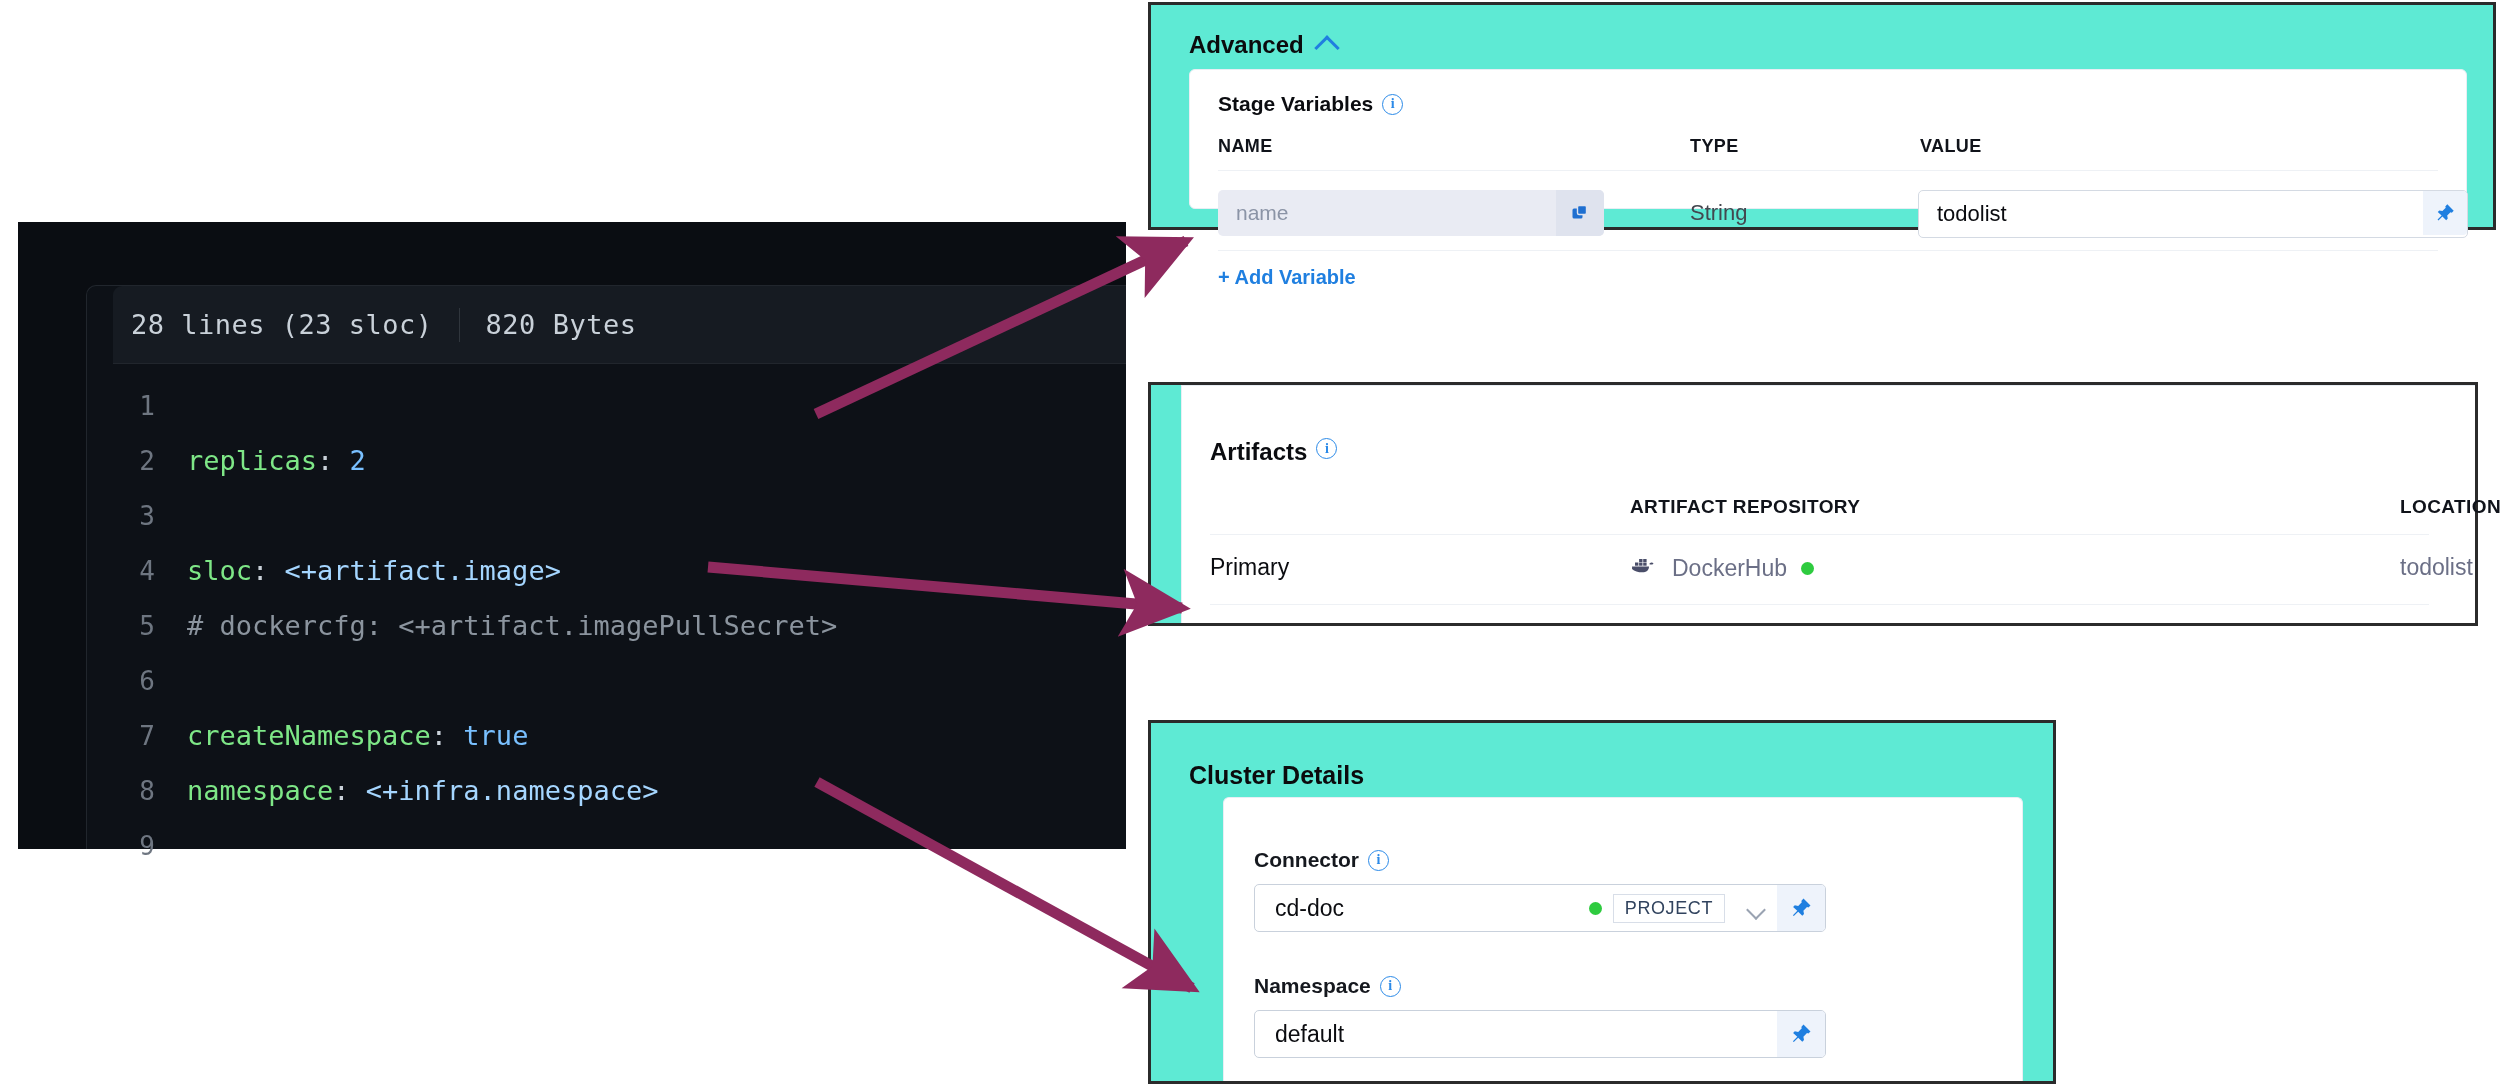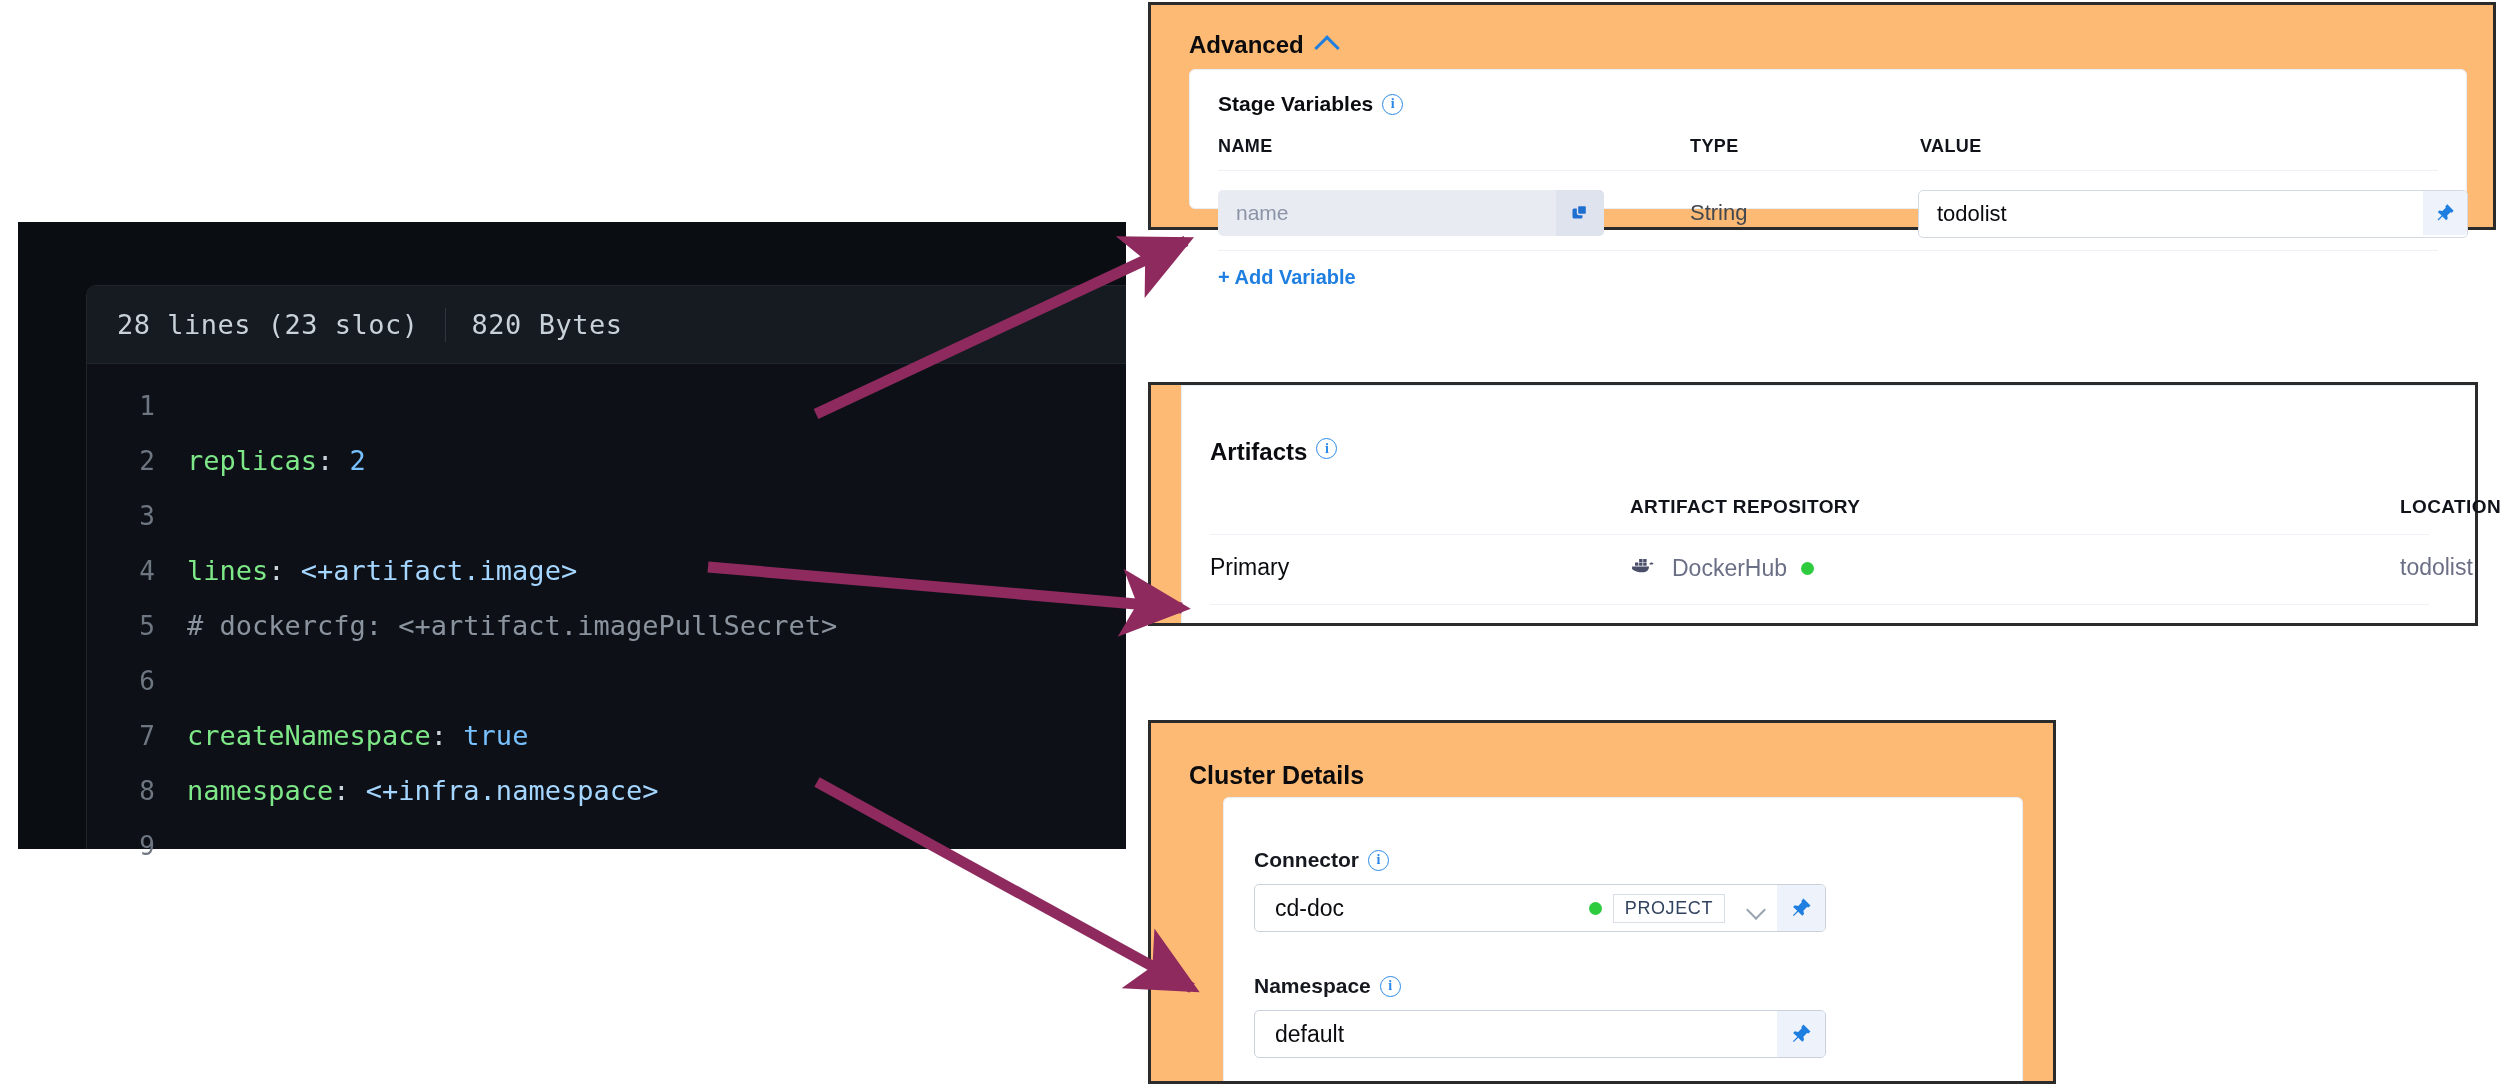--- a/index.html
+++ b/index.html
@@ -37,22 +37,23 @@
     border-top: 1px solid #21262d;
     box-sizing: border-box;
   }
   #code-header {
     height: 78px;
     background: #161b22;
     border-bottom: 1px solid #21262d;
     border-top-left-radius: 9px;
     display: flex;
     align-items: center;
-    padding-left: 30px;
-    box-sizing: border-box;
+    padding-left: 18px;
+    box-sizing: border-box;
+    margin-left: 26px;
   }
   .code-meta {
     font-family: "DejaVu Sans Mono", monospace;
     font-size: 27px;
     color: #c9d1d9;
     letter-spacing: 0.5px;
   }
   .code-meta-sep {
     width: 1px;
     height: 34px;
@@ -83,21 +84,21 @@
   .tok-key    { color: #7ee787; }
   .tok-punc   { color: #c9d1d9; }
   .tok-expr   { color: #a5d6ff; }
   .tok-num    { color: #79c0ff; }
   .tok-bool   { color: #79c0ff; }
   .tok-comment{ color: #8b949e; }
 
   
   .card {
     position: absolute;
-    background: #fdba74;
+    background: #5eead4;
     border: 3px solid #2b2b2b;
     box-sizing: border-box;
   }
   .inner-card {
     background: #ffffff;
     border: 1px solid #e8eef4;
     border-radius: 6px;
     box-sizing: border-box;
   }
 
@@ -306,21 +307,21 @@
     <div id="code-header">
       <span class="code-meta">28 lines (23 sloc)</span>
       <span class="code-meta-sep"></span>
       <span class="code-meta">820 Bytes</span>
     </div>
 
     <div id="code-body">
         <div class="code-line"><span class="ln">1</span></div>
         <div class="code-line"><span class="ln">2</span><span><span class="tok-key">replicas</span><span class="tok-punc">: </span><span class="tok-num">2</span></span></div>
         <div class="code-line"><span class="ln">3</span><span></span></div>
-        <div class="code-line"><span class="ln">4</span><span><span class="tok-key">lines</span><span class="tok-punc">: </span><span class="tok-expr">&lt;+artifact.image&gt;</span></span></div>
+        <div class="code-line"><span class="ln">4</span><span><span class="tok-key">sloc</span><span class="tok-punc">: </span><span class="tok-expr">&lt;+artifact.image&gt;</span></span></div>
         <div class="code-line"><span class="ln">5</span><span><span class="tok-comment"># dockercfg: &lt;+artifact.imagePullSecret&gt;</span></span></div>
         <div class="code-line"><span class="ln">6</span><span></span></div>
         <div class="code-line"><span class="ln">7</span><span><span class="tok-key">createNamespace</span><span class="tok-punc">: </span><span class="tok-bool">true</span></span></div>
         <div class="code-line"><span class="ln">8</span><span><span class="tok-key">namespace</span><span class="tok-punc">: </span><span class="tok-expr">&lt;+infra.namespace&gt;</span></span></div>
         <div class="code-line"><span class="ln">9</span><span></span></div>
       </div>
 
   </div>
 </div>
 

